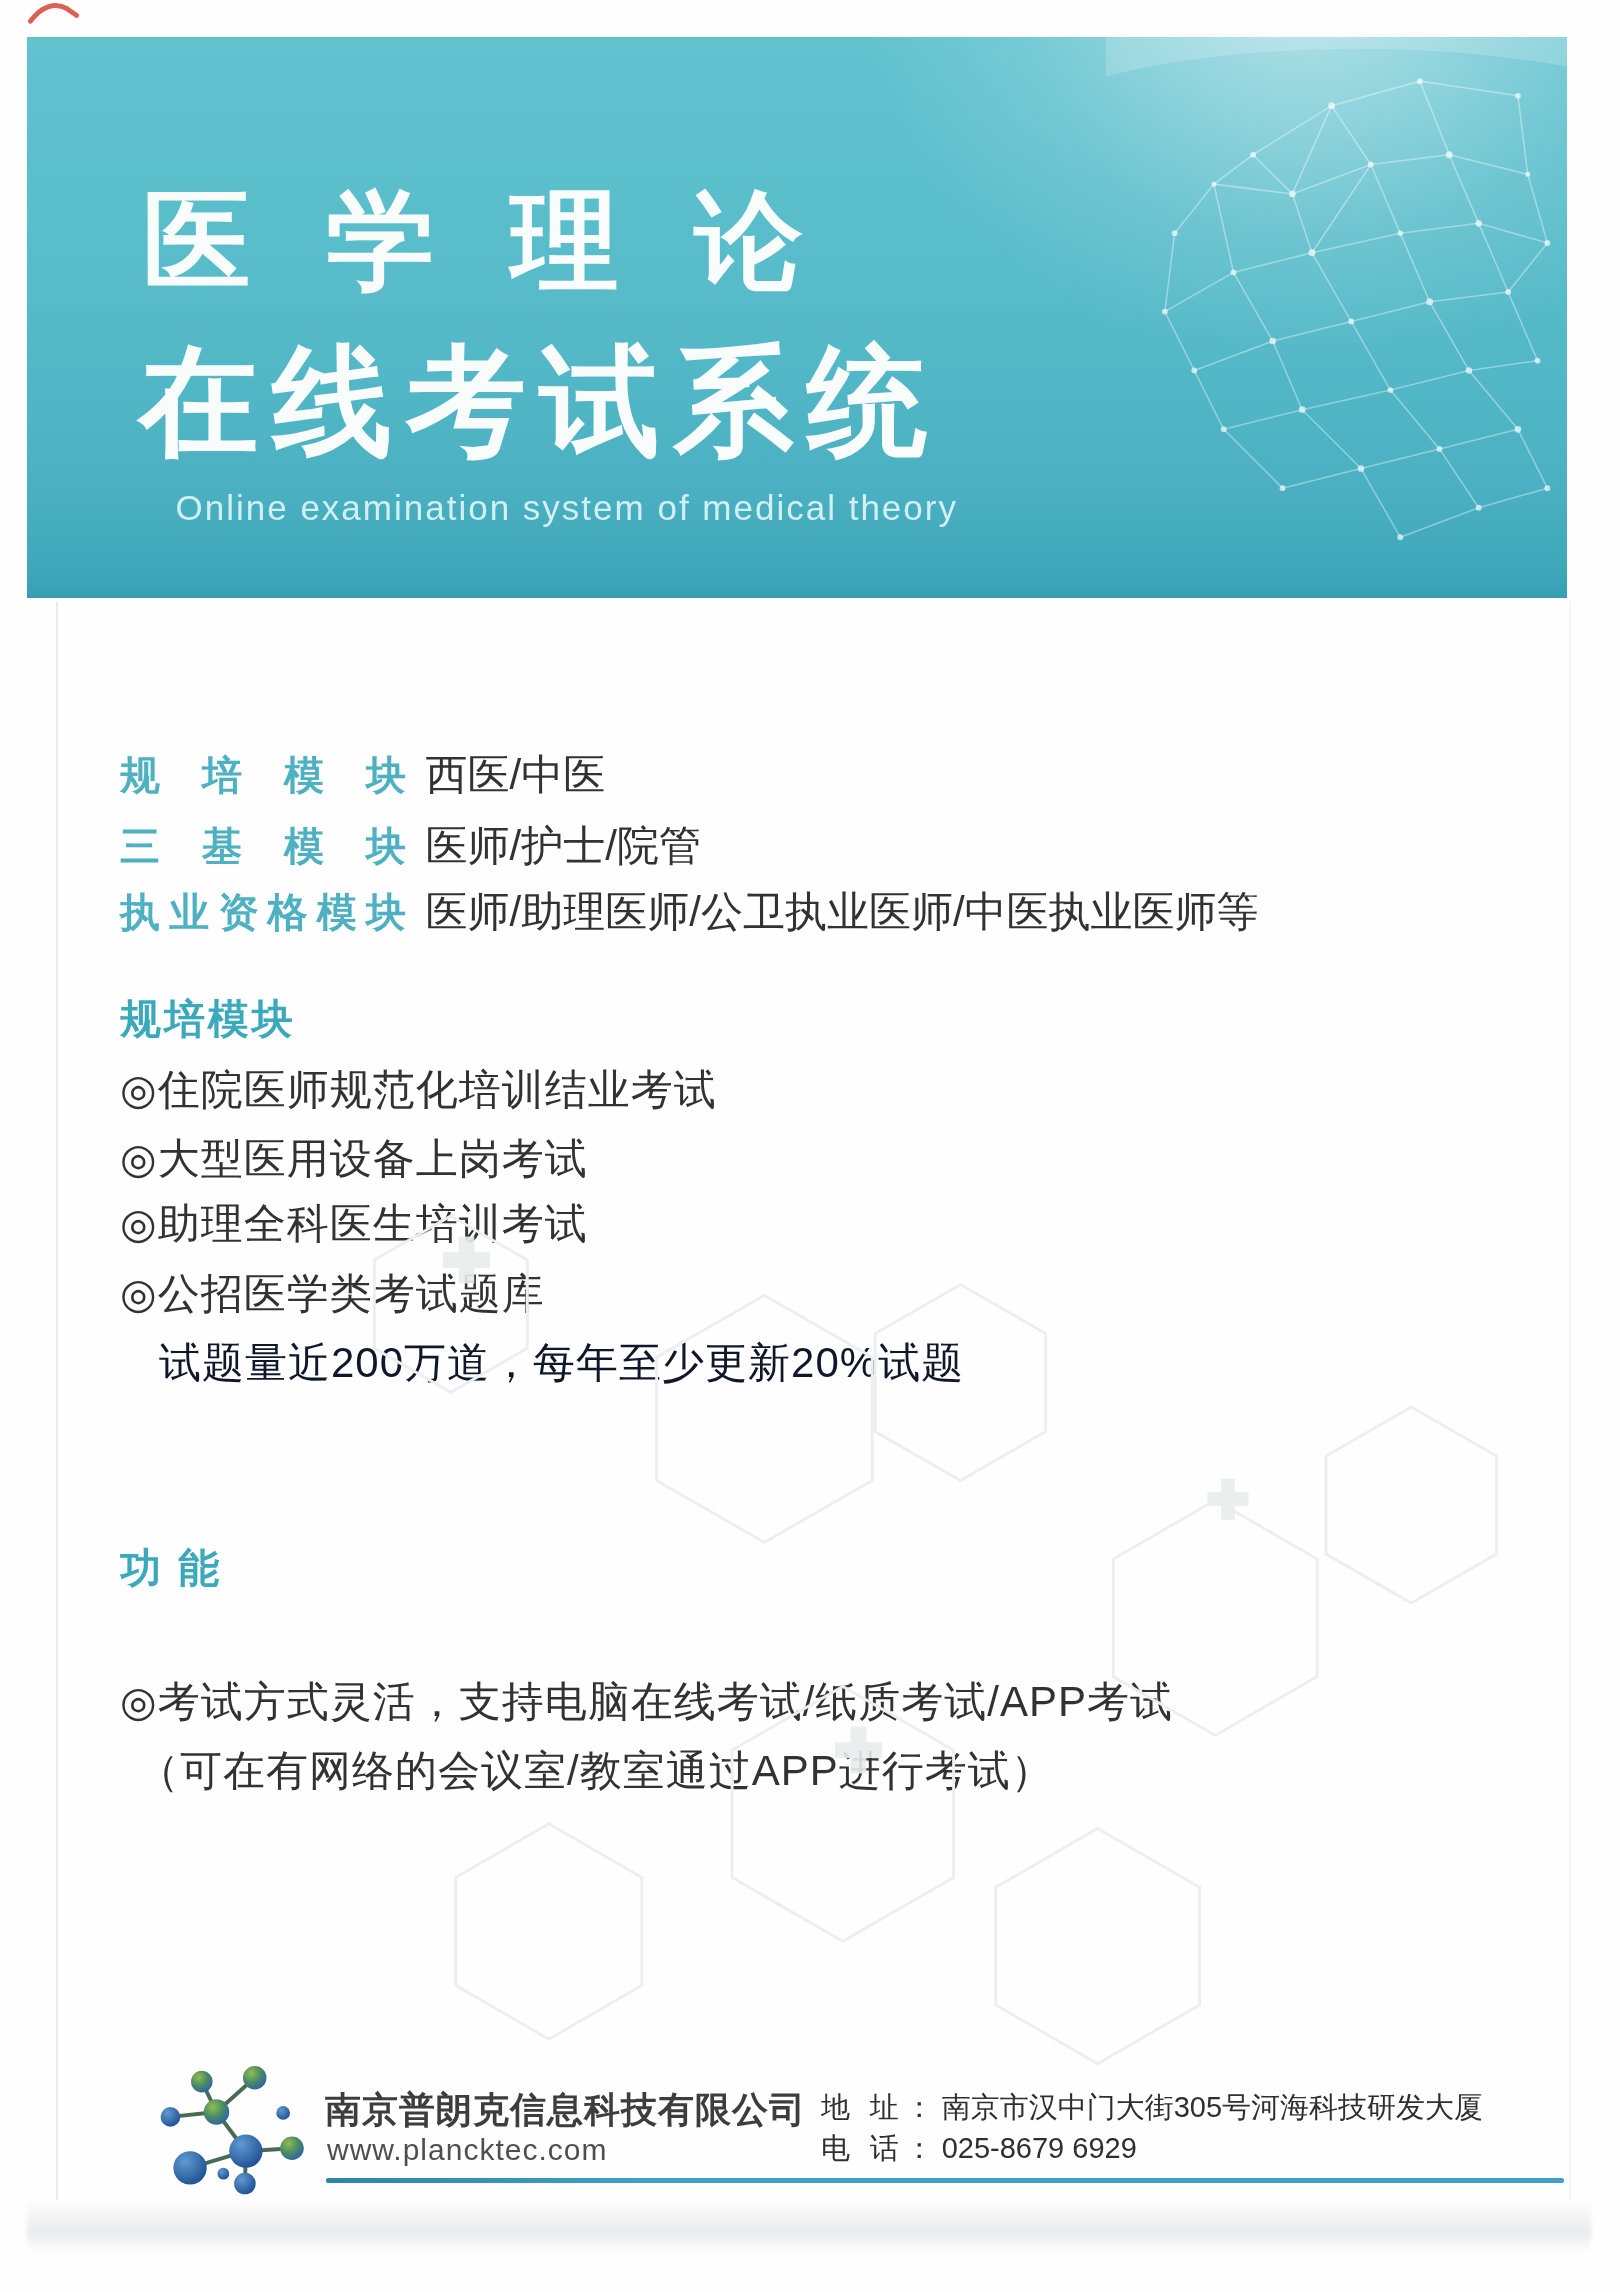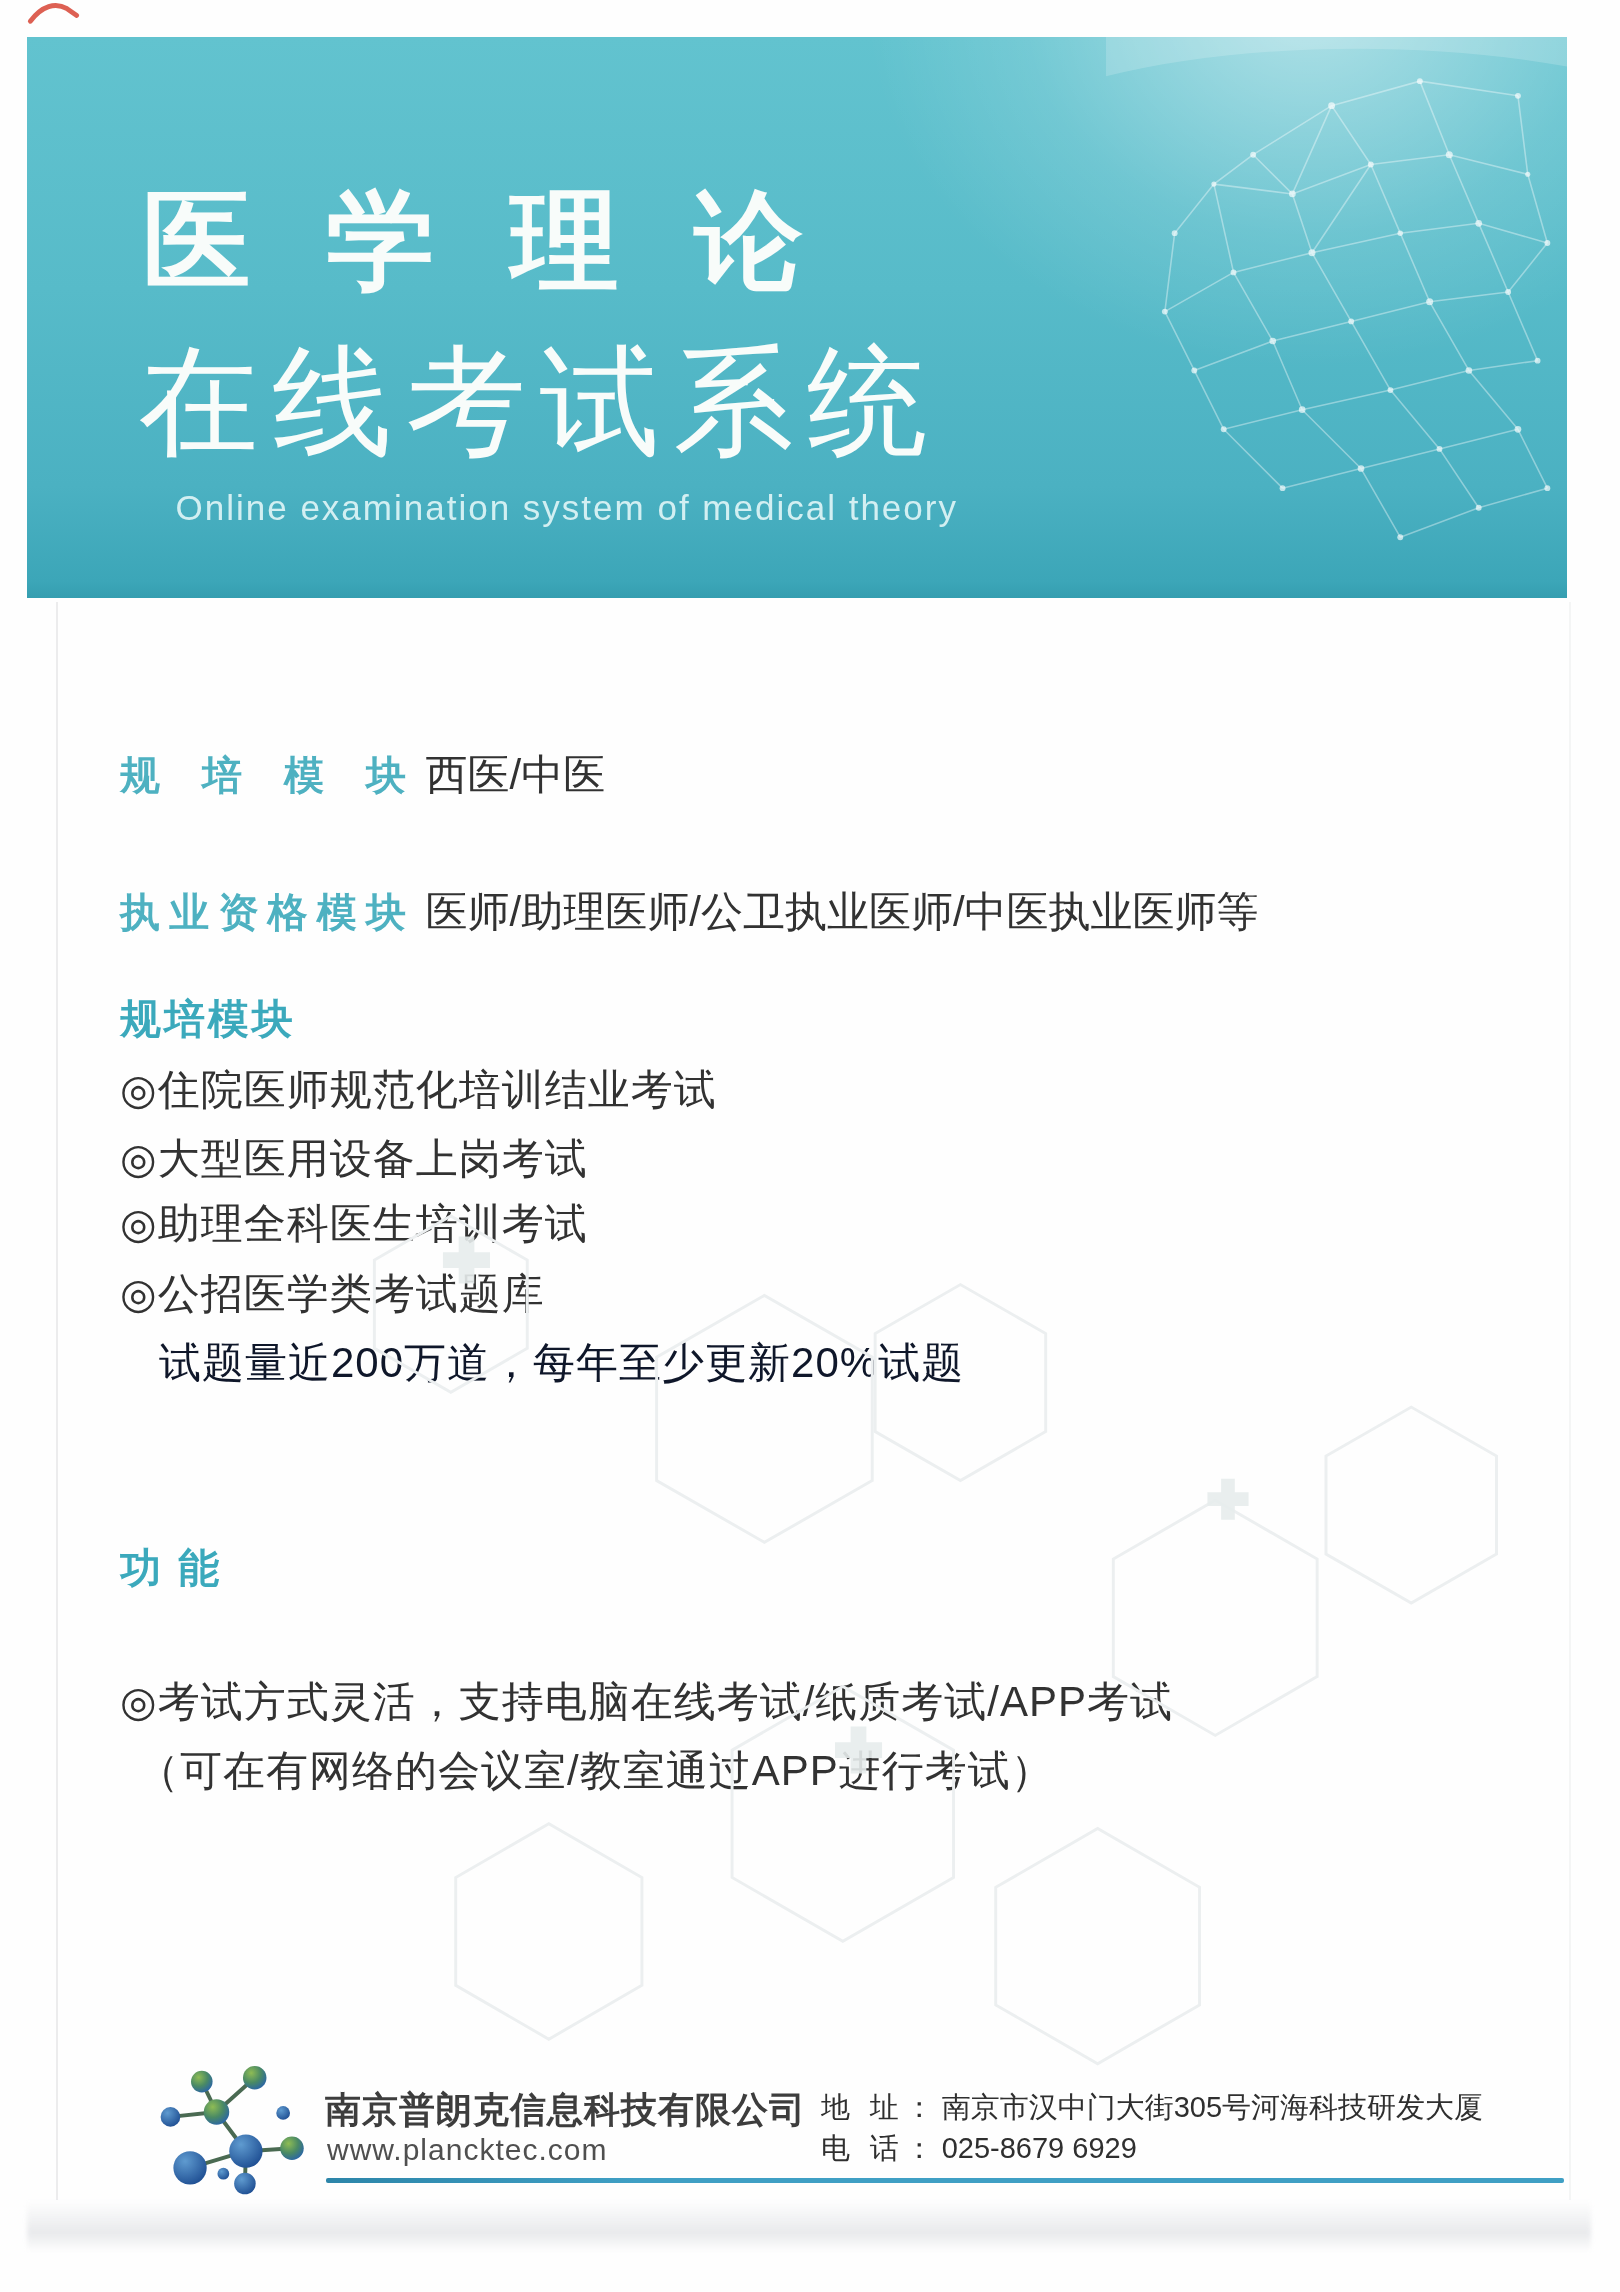--- a/index.html
+++ b/index.html
@@ -17,21 +17,21 @@
   #header .glow{
     position:absolute;right:-39px;top:-78px;width:745px;height:412px;
     background:radial-gradient(ellipse at 60% 10%,rgba(255,255,255,0.50) 0%,rgba(255,255,255,0.12) 45%,rgba(255,255,255,0) 70%);
   }
   .title-1{
     position:absolute;left:116px;top:139px;
     font-size:108px;font-weight:700;color:#f8fcfa;letter-spacing:76px;line-height:1.2;white-space:nowrap;
   }
   .title-2{
     position:absolute;left:112px;top:292px;
-    font-size:120px;font-weight:400;color:#f8fcfa;letter-spacing:13.7px;line-height:1.2;white-space:nowrap;
+    font-size:120px;font-weight:700;color:#f8fcfa;letter-spacing:13.7px;line-height:1.2;white-space:nowrap;
   }
   .subtitle{
     position:absolute;left:149px;top:451px;
     font-size:35px;font-weight:500;color:rgba(235,250,250,0.85);letter-spacing:2px;white-space:nowrap;
   }
   #brain{position:absolute;right:0;top:0;}
   
   #penmark{position:absolute;left:21.6px;top:0px;}
   
   .row{position:absolute;left:120px;white-space:nowrap;font-size:42px;color:#323232;}
@@ -134,20 +134,23 @@
     </svg>
 
     <div class="title-1">医学理论</div>
     <div class="title-2">在线考试系统</div>
     <div class="subtitle">Online examination system of medical theory</div>
   </div>
 
   <div class="row" style="top:729px">
     <span class="mod-label">规培模块</span><span>西医/中医</span>
   </div>
+  <div class="row" style="top:800px">
+    <span class="mod-label">三基模块</span><span>医师/护士/院管</span>
+  </div>
   <div class="row" style="top:866px">
     <span class="mod-label">执业资格模块</span><span>医师/助理医师/公卫执业医师/中医执业医师等</span>
   </div>
 
   <div class="section-heading" style="top:992px">规培模块</div>
   <div class="bullet-line" style="top:1131px">◎大型医用设备上岗考试</div>
   <div class="bullet-line" style="top:1062px">◎住院医师规范化培训结业考试</div>
   <div class="bullet-line" style="top:1196px">◎助理全科医生培训考试</div>
   <div class="bullet-line" style="top:1266px">◎公招医学类考试题库</div>
   <div class="note-line" style="top:1335px">试题量近200万道，每年至少更新20%试题</div>

